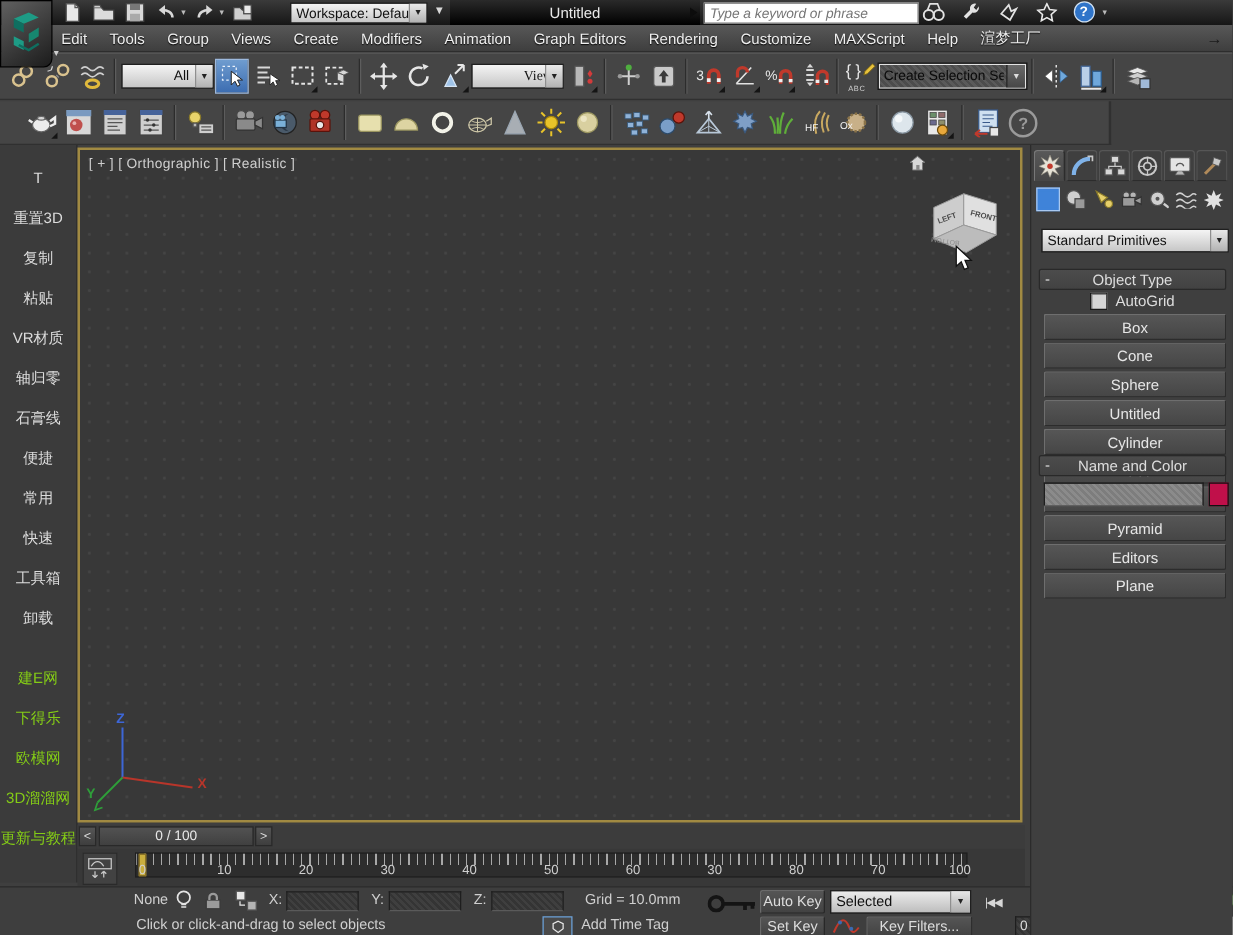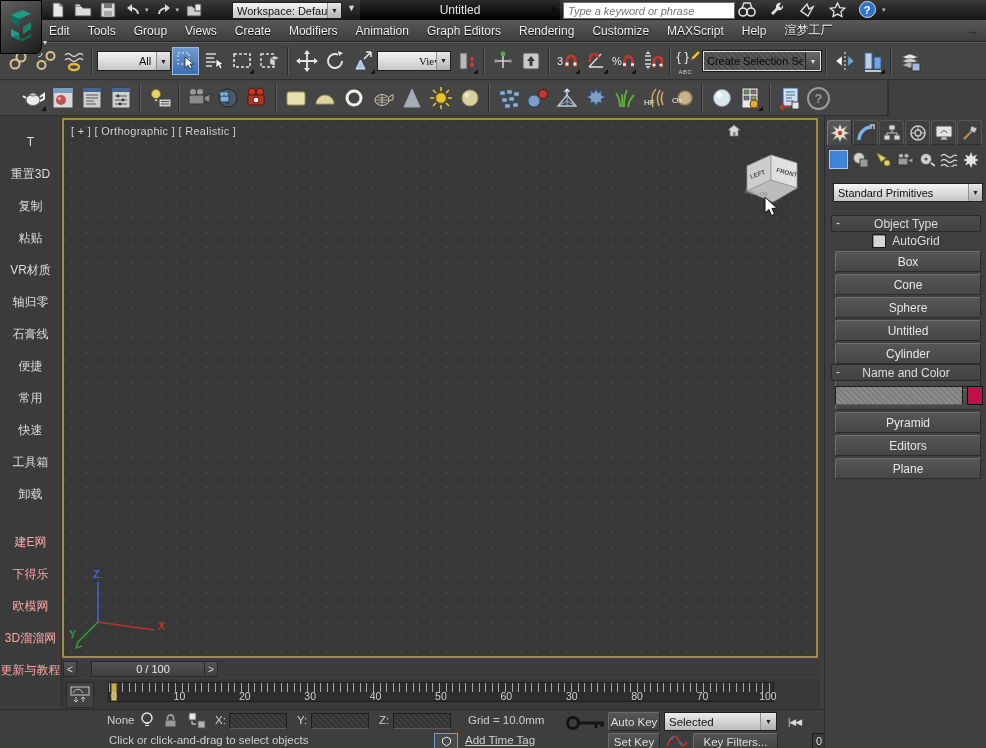--- a/index.html
+++ b/index.html
@@ -30,29 +30,29 @@
   .tbtn{width:27px;height:28px;display:flex;align-items:center;justify-content:center;position:relative;flex:none;}
   .tbtn.active{background:linear-gradient(#6f9ccf,#3c6db1);border:1px solid #9db9dd;box-sizing:border-box;}
   .fo::after{content:"";position:absolute;right:1px;bottom:1px;border-left:5px solid transparent;border-bottom:5px solid #141414;}
   .sep{width:0;height:28px;border-left:1px solid #2c2c2c;border-right:1px solid #5d5d5d;margin:0 3px;flex:none;}
   .combo.w74{width:74px;padding-left:41px;}
   .darkcombo{height:20px;width:118px;background:repeating-linear-gradient(45deg,#4c4c4c 0 2px,#5a5a5a 2px 4px);border:1px solid #e3e3e3;outline:1px solid #161616;display:flex;align-items:center;color:#0a0a0a;font-size:11px;padding-left:3px;box-sizing:border-box;flex:none;}
   .darkcombo .carw{width:14px;align-self:stretch;background:linear-gradient(#6a6a6a,#474747);border-left:1px solid #222;display:flex;align-items:center;justify-content:center;font-size:7px;color:#ddd;margin-left:auto;}
   
   .sidebar{position:absolute;left:0;top:116px;width:62px;height:590px;background:#3b3b3b;border-right:1px solid #2d2d2d;display:flex;flex-direction:column;align-items:center;padding-top:10px;box-sizing:border-box;}
   .sbtn{height:32px;display:flex;align-items:center;justify-content:center;color:#dcdcdc;font-size:12px;white-space:nowrap;}
-  .sbtn.teal{color:#fca5a5;}
+  .sbtn.teal{color:#84cc16;}
   .sgap{height:16px;}
   
   .viewport{position:absolute;left:62px;top:118px;width:756px;height:540px;border:2px solid #a18a42;background-color:#383838;background-image:radial-gradient(circle,#444 1px,transparent 1.4px);background-size:15px 15px;box-sizing:border-box;}
   .vplabel{position:absolute;left:7px;top:5px;color:#cfcfcf;font-size:11px;letter-spacing:.3px;}
   
   .timeslider{position:absolute;left:62px;top:660px;width:758px;height:19px;background:#3c3c3c;}
   .tsbtn{position:absolute;top:1px;width:14px;height:16px;background:linear-gradient(#555,#3e3e3e);border:1px solid #292929;color:#ddd;font-size:10px;display:flex;align-items:center;justify-content:center;box-sizing:border-box;}
-  .tshandle{position:absolute;left:17px;top:1px;width:124px;height:16px;background:linear-gradient(#525252,#404040);border:1px solid #292929;color:#e8e8e8;font-size:11px;display:flex;align-items:center;justify-content:center;box-sizing:border-box;margin-left:12px;}
+  .tshandle{position:absolute;left:17px;top:1px;width:124px;height:16px;background:linear-gradient(#525252,#404040);border:1px solid #292929;color:#e8e8e8;font-size:11px;display:flex;align-items:center;justify-content:center;box-sizing:border-box;}
   .trackbar{position:absolute;left:62px;top:679px;width:758px;height:30px;background:#383838;}
   .mcebtn{position:absolute;left:4px;top:3px;width:26px;height:24px;background:#424242;border:1px solid #2a2a2a;display:flex;align-items:center;justify-content:center;}
   .ruler{position:absolute;left:46px;top:3px;width:666px;height:20px;background:#2d2d2d;border:1px solid #1f1f1f;box-sizing:border-box;}
   .ticks{position:absolute;left:0;top:0;right:0;height:9px;background:repeating-linear-gradient(90deg,#a8a8a8 0 1px,transparent 1px 6.6px);}
   .marker{position:absolute;left:2px;top:0;width:6px;height:18px;background:#c9ae3e;border:1px solid #8a7326;box-sizing:border-box;}
   .rnums{position:absolute;left:40px;top:11px;width:678px;display:flex;justify-content:space-between;color:#cfcfcf;font-size:10.5px;}
   .rnums span{width:24px;text-align:center;}
   
   .statusbar{position:absolute;left:0;top:709px;width:986px;height:39px;background:#3e3e3e;border-top:1px solid #2a2a2a;}
   .listener{position:absolute;left:0;top:-3px;width:103px;height:42px;border-right:1px solid #222;}
@@ -722,21 +722,21 @@
         <path d="M9 3l5 2.5v5L9 13 4 10.5v-5z" fill="#8fbf7f" stroke="#3a6a2a"></path>
       </svg>
     </span>
 
   <span class="slabel abs" style="left:109px;top:24px;">Click or click-and-drag to select objects</span>
   <span class="abs" style="left:434px;top:23px;width:22px;height:15px;background:#4a4a4a;border:1px solid #6aa0d8;display:flex;align-items:center;justify-content:center;">
       <svg width="11" height="11" viewBox="0 0 11 11">
         <path d="M5.5 1l4 2v4l-4 3-4-3V3z" fill="none" stroke="#e8e8e8"></path>
       </svg>
     </span>
-  <span class="slabel abs" style="left:465px;top:24px;text-decoration:underline;">Add Time Tag</span>
+  <span class="slabel abs" style="left:465px;top:24px;">Add Time Tag</span>
   <div class="gbtn abs" style="left:608px;top:23px;width:52px;height:17px;">
       <span>Set Key</span>
     </div>
   <span class="abs" style="left:666px;top:23px;">
       <svg width="22" height="16" viewBox="0 0 22 16">
         <path d="M1 13C6 1 10 1 13 8s5 5 8 1" fill="none" stroke="#c0392b" stroke-width="1.6"></path>
         <circle cx="6" cy="5" r="1.6" fill="#3a6ab1"></circle>
         <circle cx="15" cy="10" r="1.6" fill="#3a6ab1"></circle>
       </svg>
     </span>

